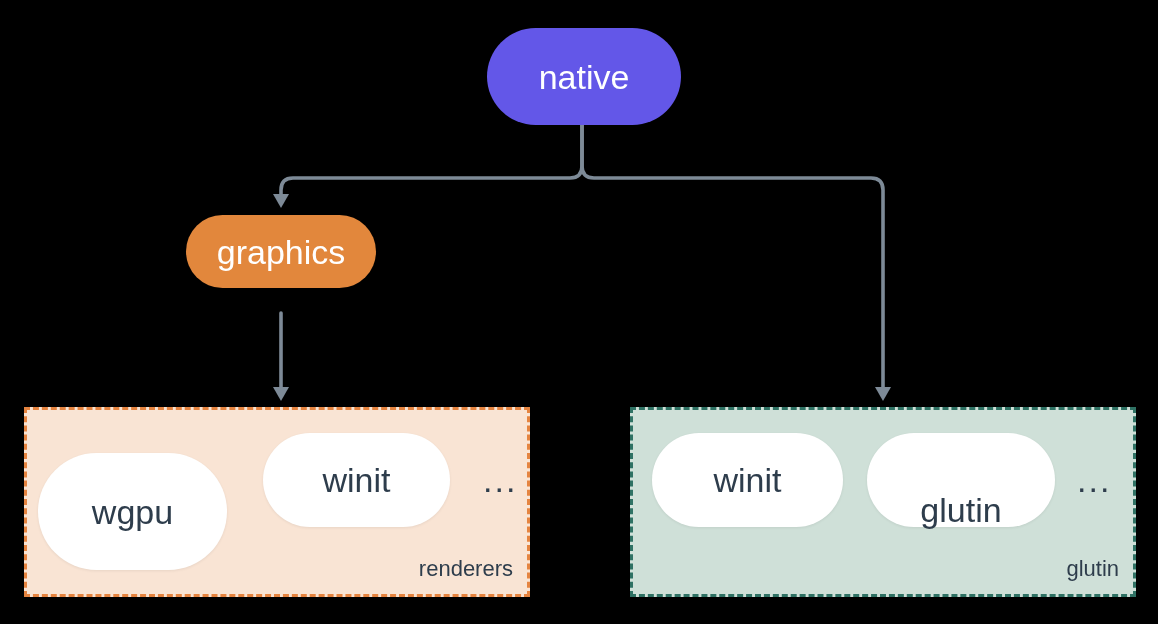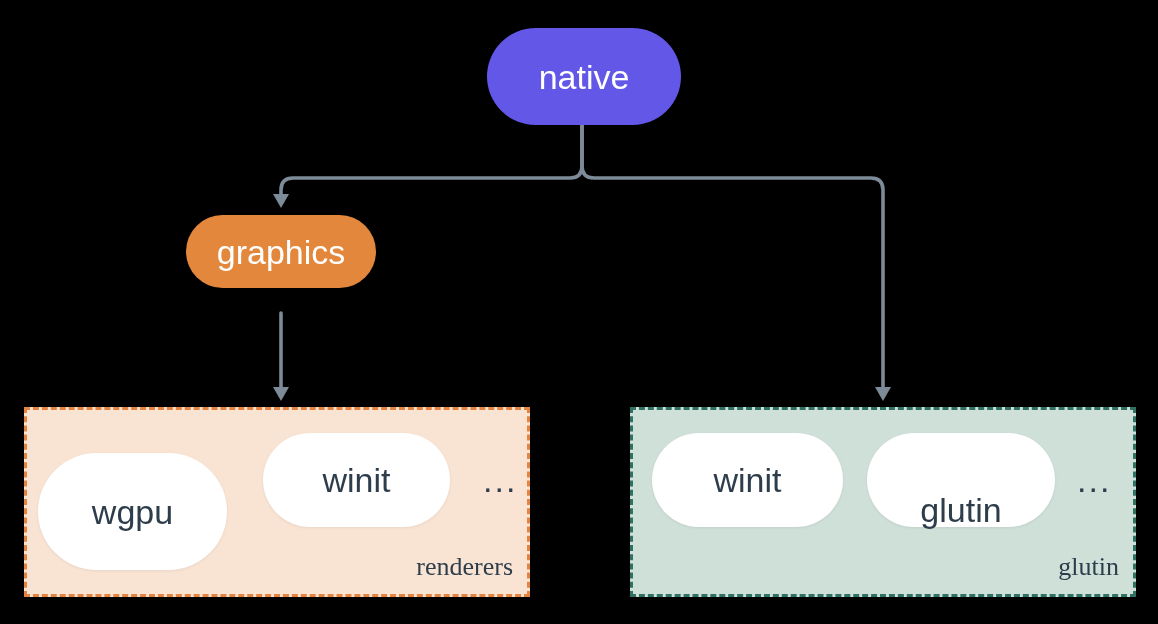--- a/index.html
+++ b/index.html
@@ -83,23 +83,22 @@
     display: flex;
     align-items: center;
     font-size: 34px;
     color: var(--color-item-text, #2e3d4c);
     letter-spacing: 2px;
   }
   .group-label {
     position: absolute;
     right: 14px;
     bottom: 12px;
-    font-size: 26px;
+    font-size: 22px;
     color: var(--color-item-text, #2e3d4c);
-    font-family: Liberation Serif, serif;
   }
 </style>
 </head>
 <body>
 
 <div class="canvas">
 
   <svg class="connectors" viewBox="0 0 1158 624">
     <path class="connector" d="M582 118 L582 166 Q582 178 570 178 L293 178 Q281 178 281 190 L281 195"></path>
     <polygon class="arrowhead" points="273,194 289,194 281,208"></polygon>

